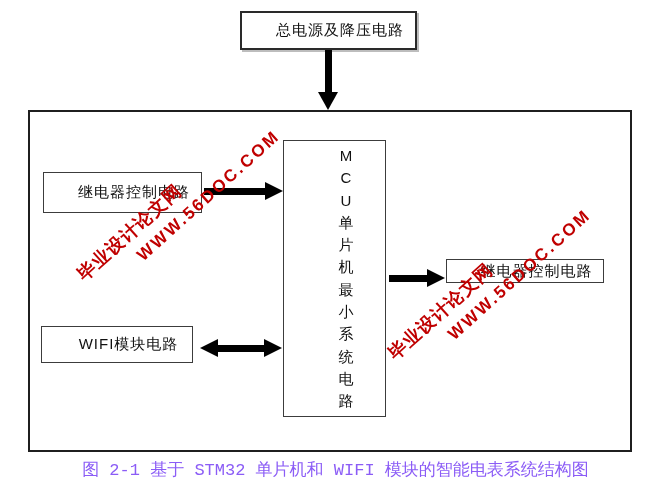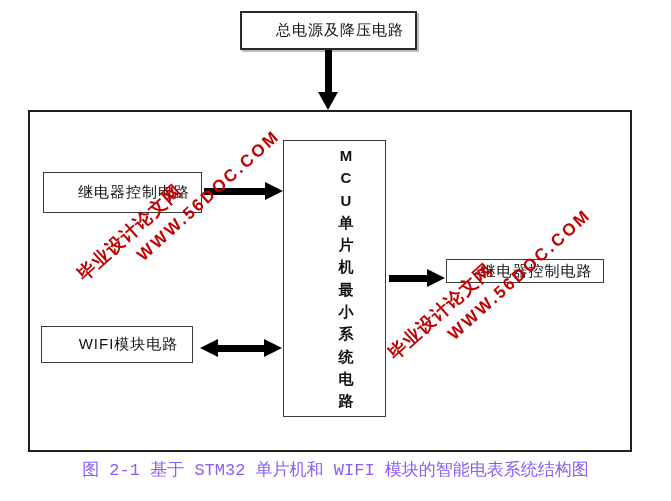--- a/index.html
+++ b/index.html
@@ -39,21 +39,20 @@
     border: 2px solid #1f1f1f;
     background: transparent;
     z-index: 1;
   }
   .acq-box  { left: 43px;  top: 172px; width: 159px; height: 41px; }
   .wifi-box { left: 41px;  top: 326px; width: 152px; height: 37px; }
   .relay-box{ left: 446px; top: 259px; width: 158px; height: 24px; }
   .mcu-box  {
     left: 283px; top: 140px; width: 103px; height: 277px;
     align-items: flex-start;
-    font-weight: bold;
   }
   .mcu-text {
     width: 18px;
     margin: 0 auto;
     padding-top: 4px;
     word-break: break-all;
     text-align: center;
     font-size: 15px;
     line-height: 22.3px;
     letter-spacing: 0;

